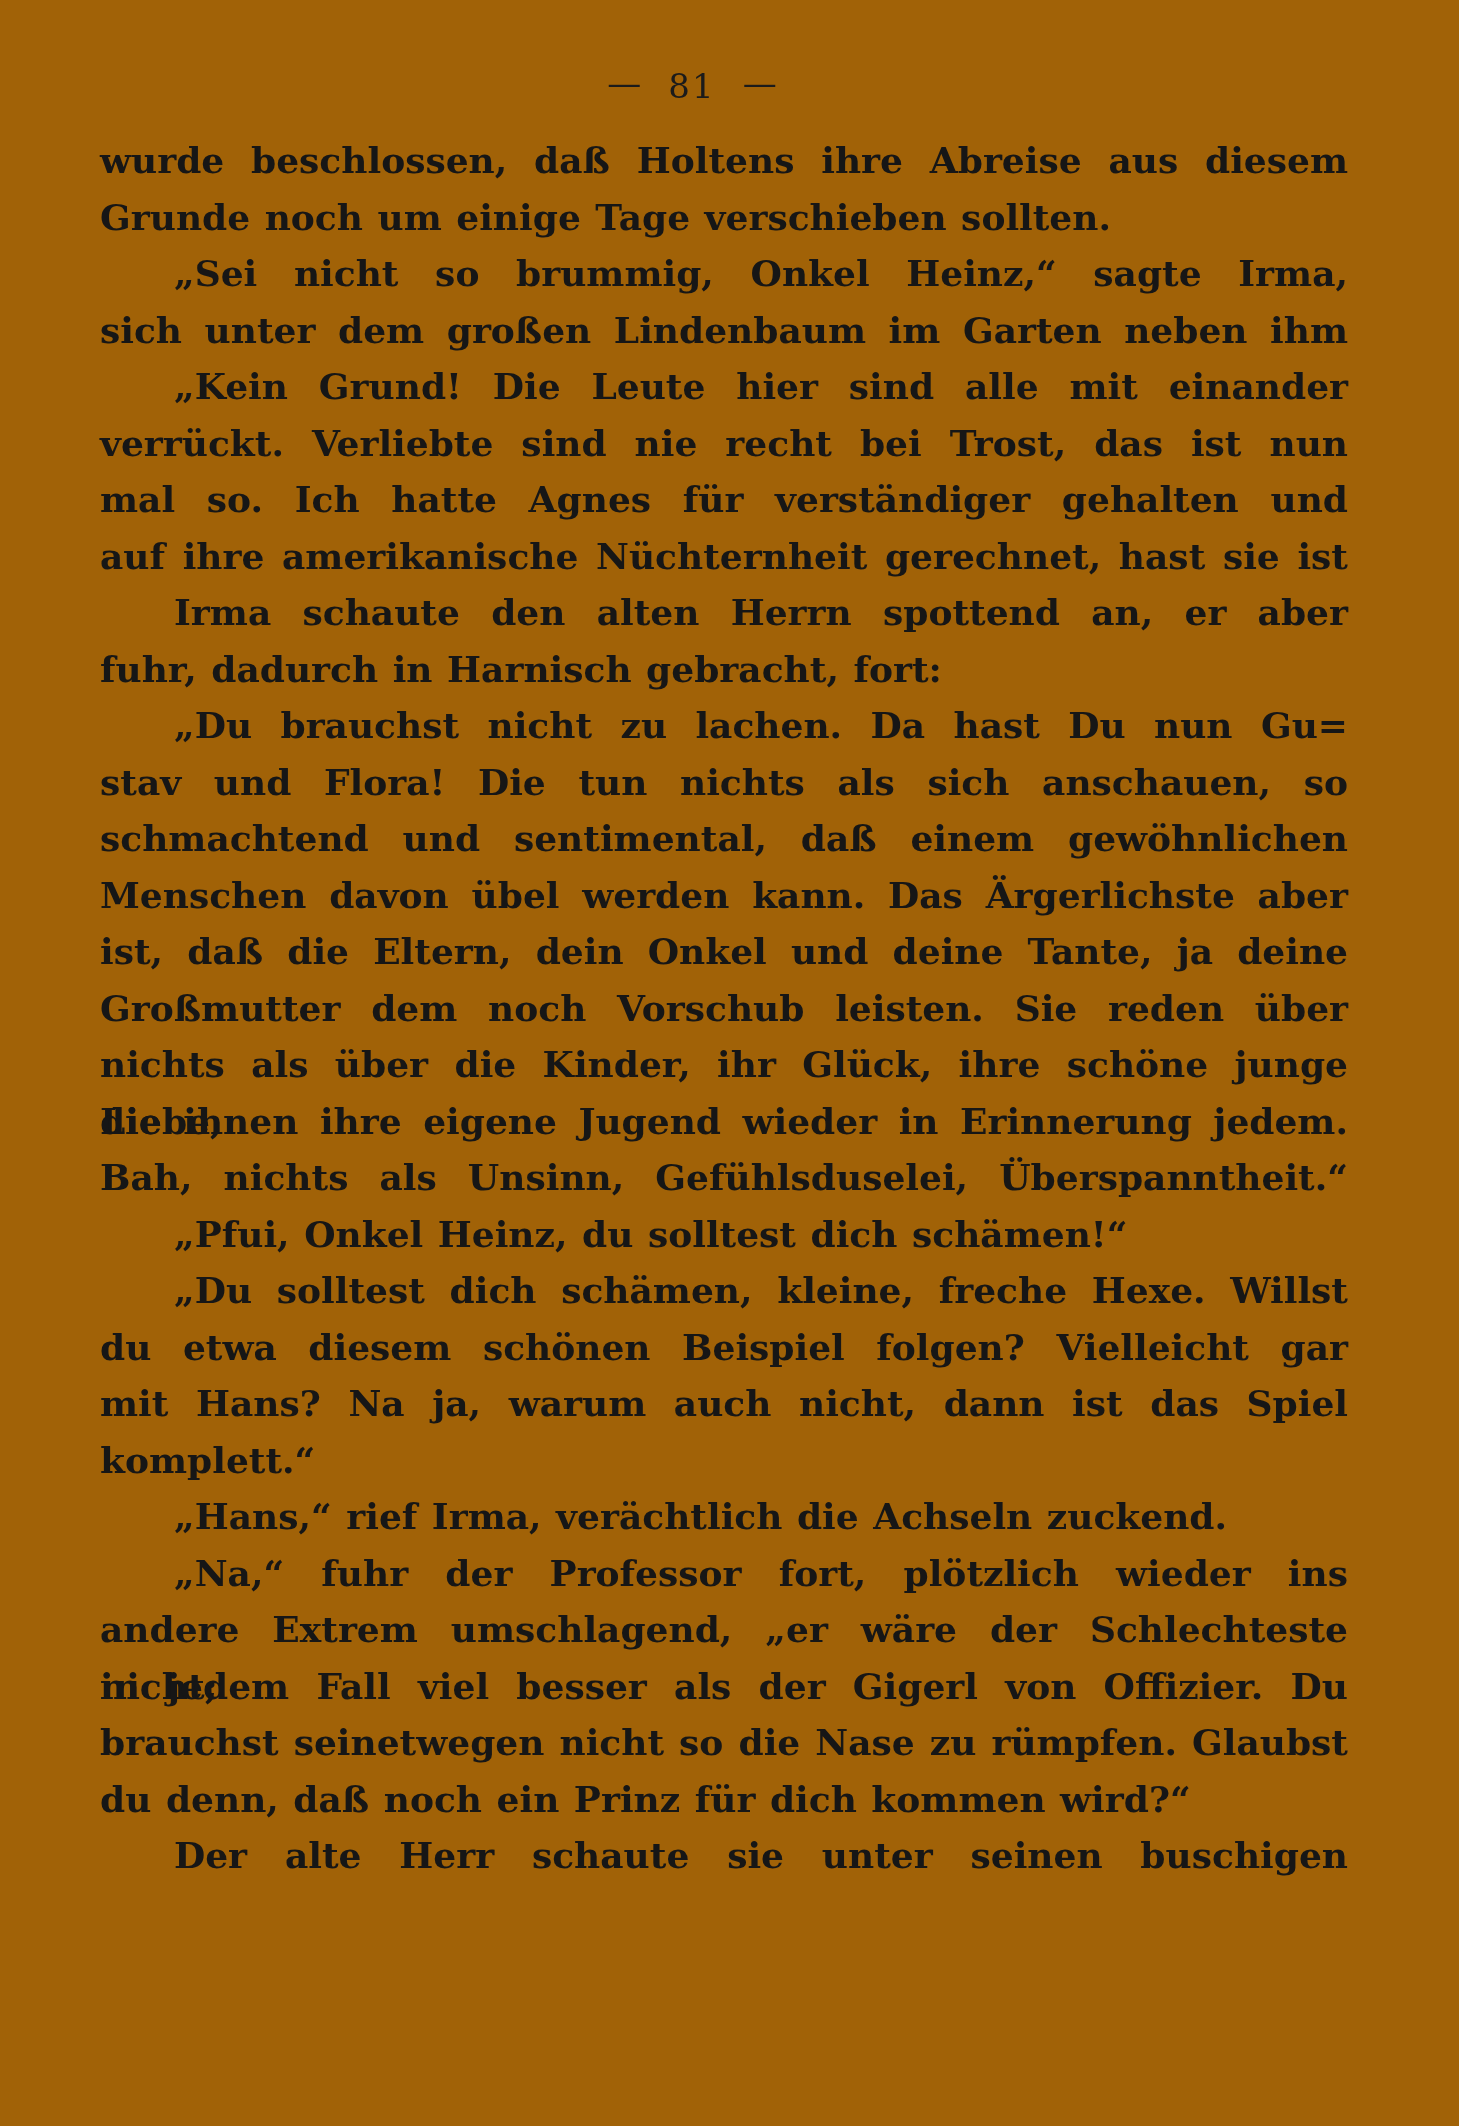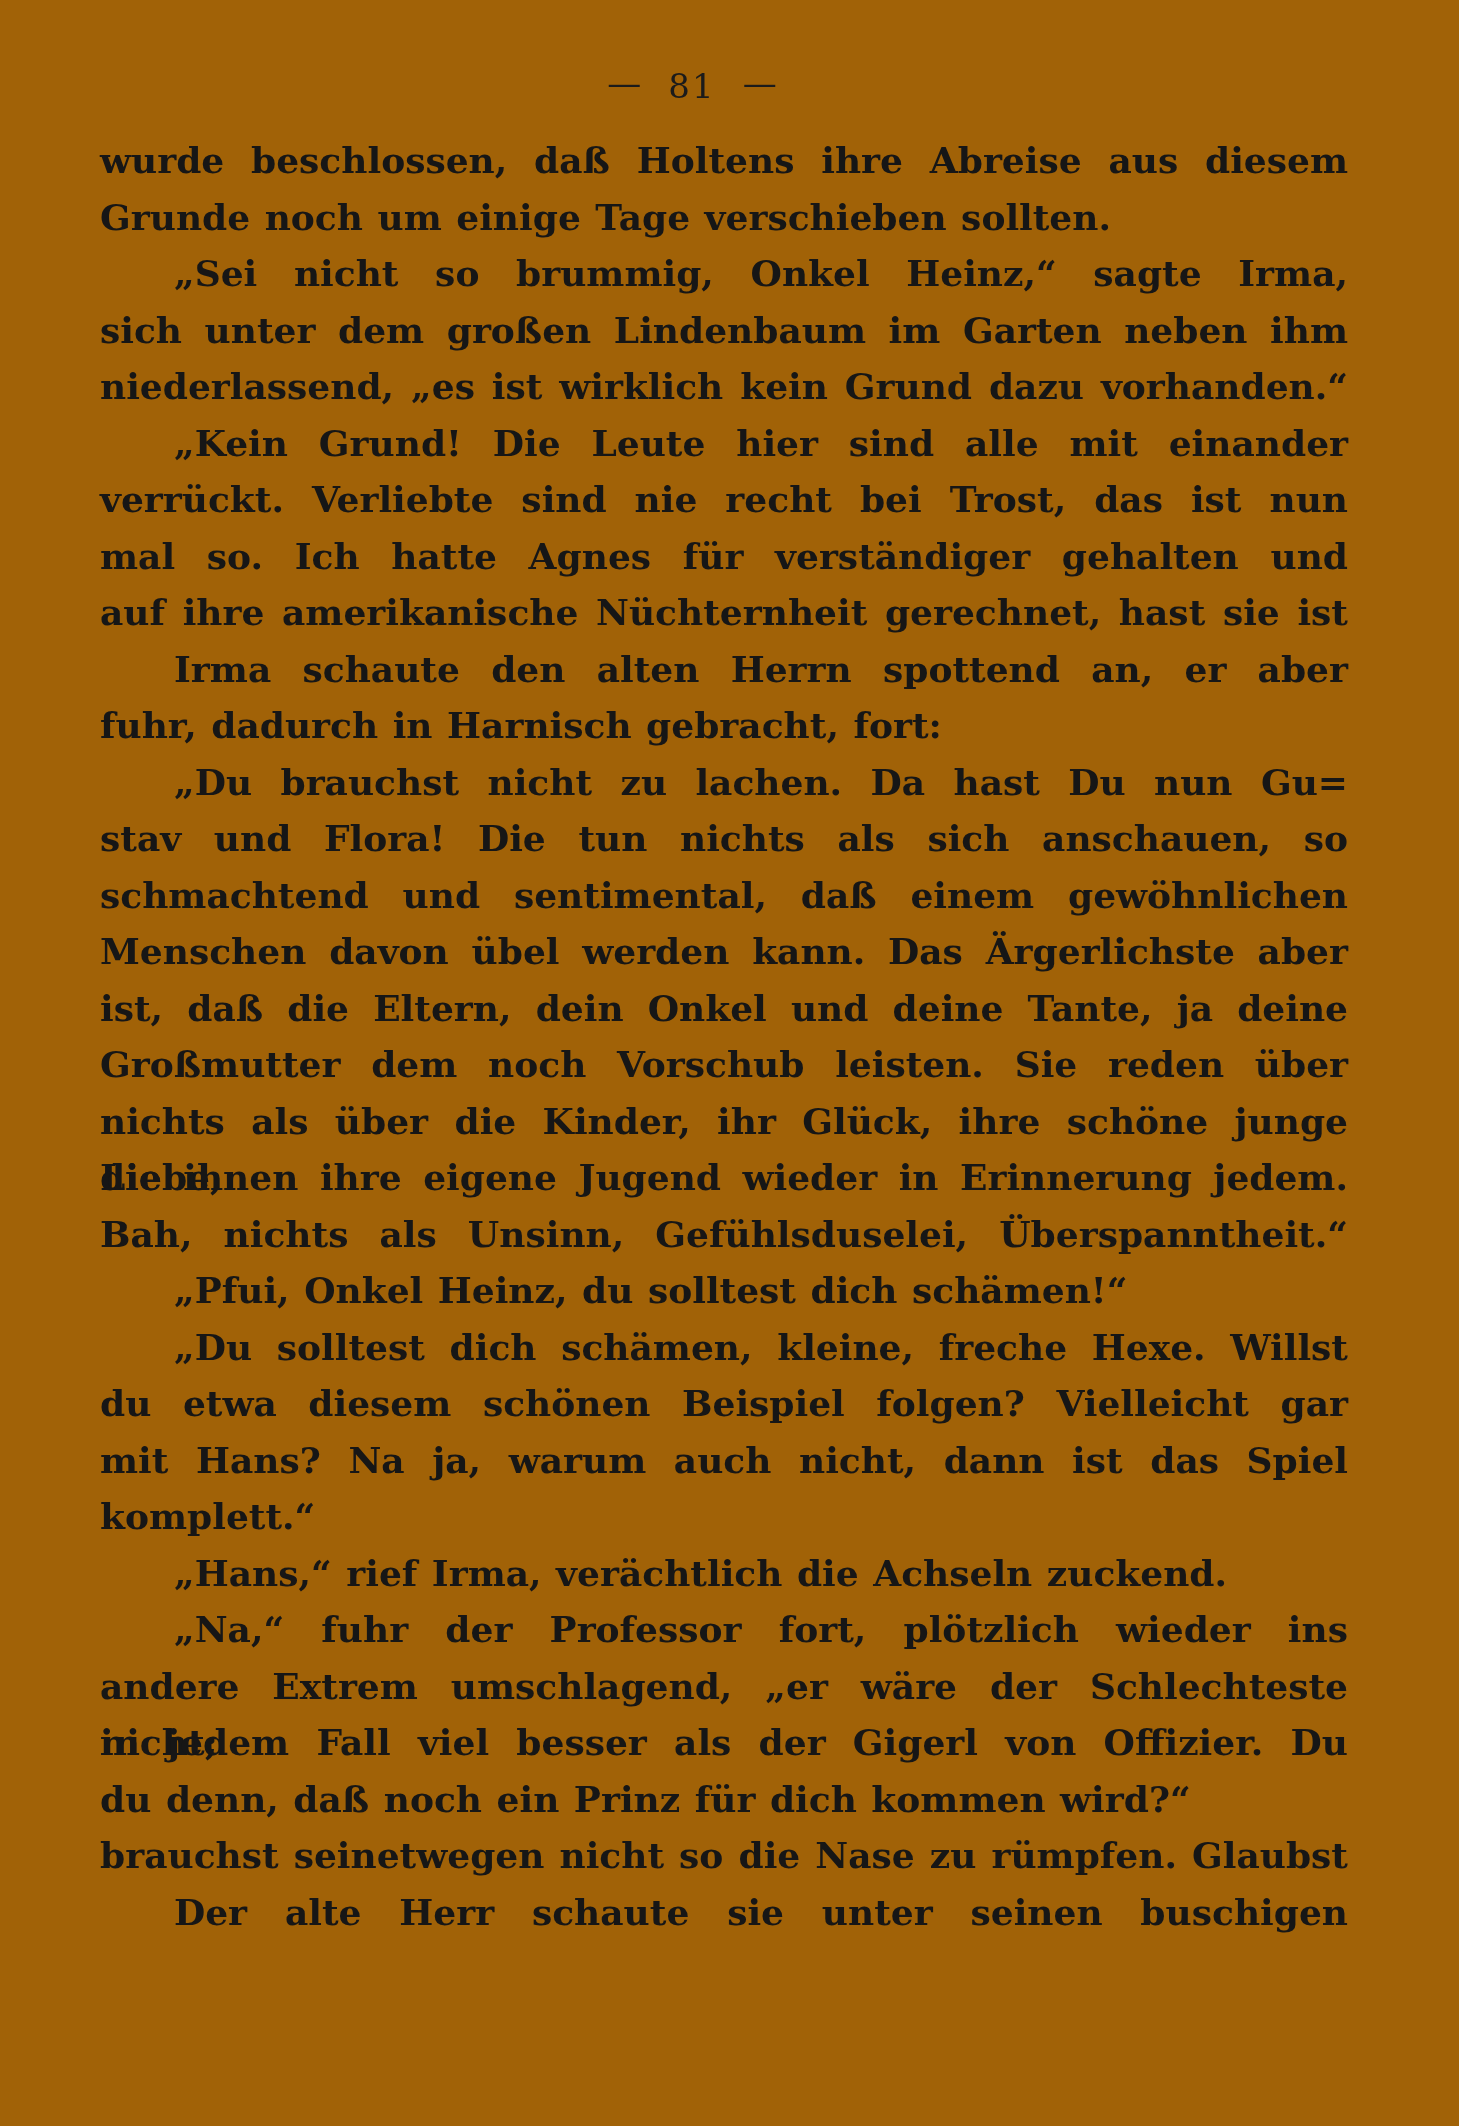--- a/index.html
+++ b/index.html
@@ -69,21 +69,20 @@
 
   <div class="page-header">
     <span class="dash">—</span><span class="num">81</span><span class="dash">—</span>
   </div>
 
   <div class="text-block" id="text-block">
       <div class="line">wurde beschlossen, daß Holtens ihre Abreise aus diesem</div>
       <div class="line noj">Grunde noch um einige Tage verschieben sollten.</div>
       <div class="line indent">„Sei nicht so brummig, Onkel Heinz,“ sagte Irma,</div>
       <div class="line">sich unter dem großen Lindenbaum im Garten neben ihm</div>
-      <div class="line">niederlassend, „es ist wirklich kein Grund dazu vorhanden.“</div>
       <div class="line indent">„Kein Grund! Die Leute hier sind alle mit einander</div>
       <div class="line">verrückt. Verliebte sind nie recht bei Trost, das ist nun</div>
       <div class="line">mal so. Ich hatte Agnes für verständiger gehalten und</div>
       <div class="line">auf ihre amerikanische Nüchternheit gerechnet, hast sie ist</div>
       <div class="line indent">Irma schaute den alten Herrn spottend an, er aber</div>
       <div class="line noj">fuhr, dadurch in Harnisch gebracht, fort:</div>
       <div class="line indent">„Du brauchst nicht zu lachen. Da hast Du nun Gu=</div>
       <div class="line">stav und Flora! Die tun nichts als sich anschauen, so</div>
       <div class="line">schmachtend und sentimental, daß einem gewöhnlichen</div>
       <div class="line">Menschen davon übel werden kann. Das Ärgerlichste aber</div>
@@ -94,18 +93,18 @@
       <div class="line">Bah, nichts als Unsinn, Gefühlsduselei, Überspanntheit.“</div>
       <div class="line indent noj">„Pfui, Onkel Heinz, du solltest dich schämen!“</div>
       <div class="line indent">„Du solltest dich schämen, kleine, freche Hexe. Willst</div>
       <div class="line">du etwa diesem schönen Beispiel folgen? Vielleicht gar</div>
       <div class="line">mit Hans? Na ja, warum auch nicht, dann ist das Spiel</div>
       <div class="line noj">komplett.“</div>
       <div class="line indent noj">„Hans,“ rief Irma, verächtlich die Achseln zuckend.</div>
       <div class="line indent">„Na,“ fuhr der Professor fort, plötzlich wieder ins</div>
       <div class="line">andere Extrem umschlagend, „er wäre der Schlechteste nicht;</div>
       <div class="line">in jedem Fall viel besser als der Gigerl von Offizier. Du</div>
+      <div class="line">brauchst seinetwegen nicht so die Nase zu rümpfen. Glaubst</div>
       <div class="line noj">du denn, daß noch ein Prinz für dich kommen wird?“</div>
-      <div class="line">brauchst seinetwegen nicht so die Nase zu rümpfen. Glaubst</div>
       <div class="line indent">Der alte Herr schaute sie unter seinen buschigen</div>
     </div>
 
 </div>
 
 </body></html>

